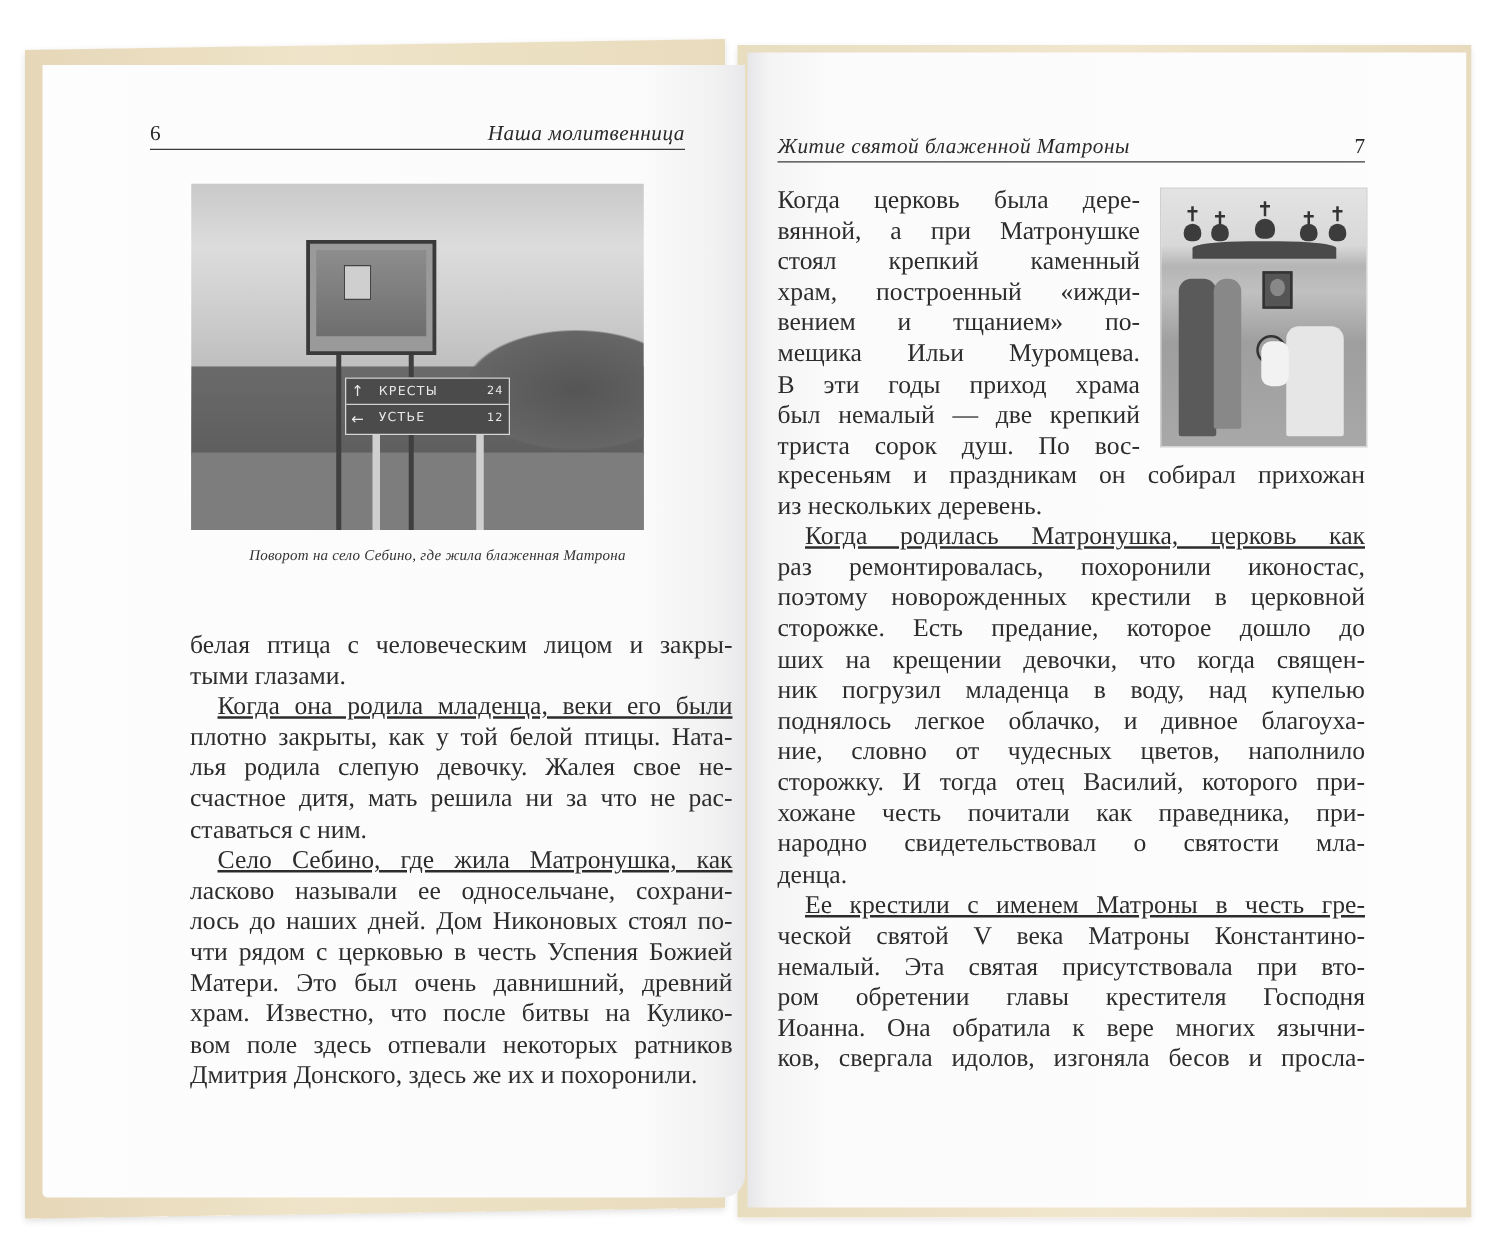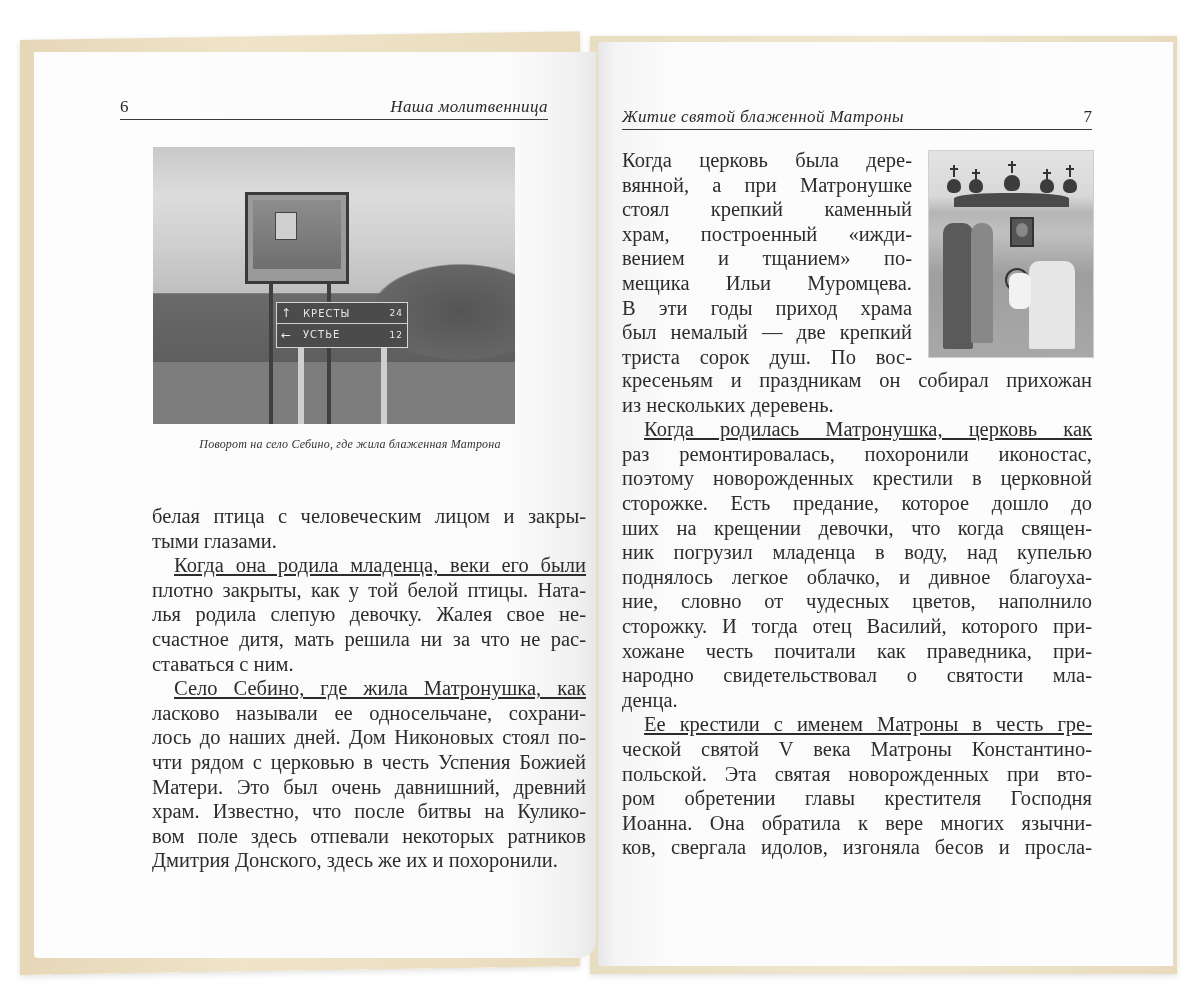--- a/index.html
+++ b/index.html
@@ -207,17 +207,17 @@
   <span class="ln">ших на крещении девочки, что когда священ-</span>
   <span class="ln">ник погрузил младенца в воду, над купелью</span>
   <span class="ln">поднялось легкое облачко, и дивное благоуха-</span>
   <span class="ln">ние, словно от чудесных цветов, наполнило</span>
   <span class="ln">сторожку. И тогда отец Василий, которого при-</span>
   <span class="ln">хожане честь почитали как праведника, при-</span>
   <span class="ln">народно свидетельствовал о святости мла-</span>
   <span class="ln end">денца.</span>
   <span class="ln indent">Ее крестили с именем Матроны в честь гре-</span>
   <span class="ln">ческой святой V века Матроны Константино-</span>
-  <span class="ln">польской. Эта святая новорожденных при вто-</span>
+  <span class="ln">немалый. Эта святая присутствовала при вто-</span>
   <span class="ln">ром обретении главы крестителя Господня</span>
   <span class="ln">Иоанна. Она обратила к вере многих язычни-</span>
   <span class="ln">ков, свергала идолов, изгоняла бесов и просла-</span>
 </div>
 
 </body></html>

